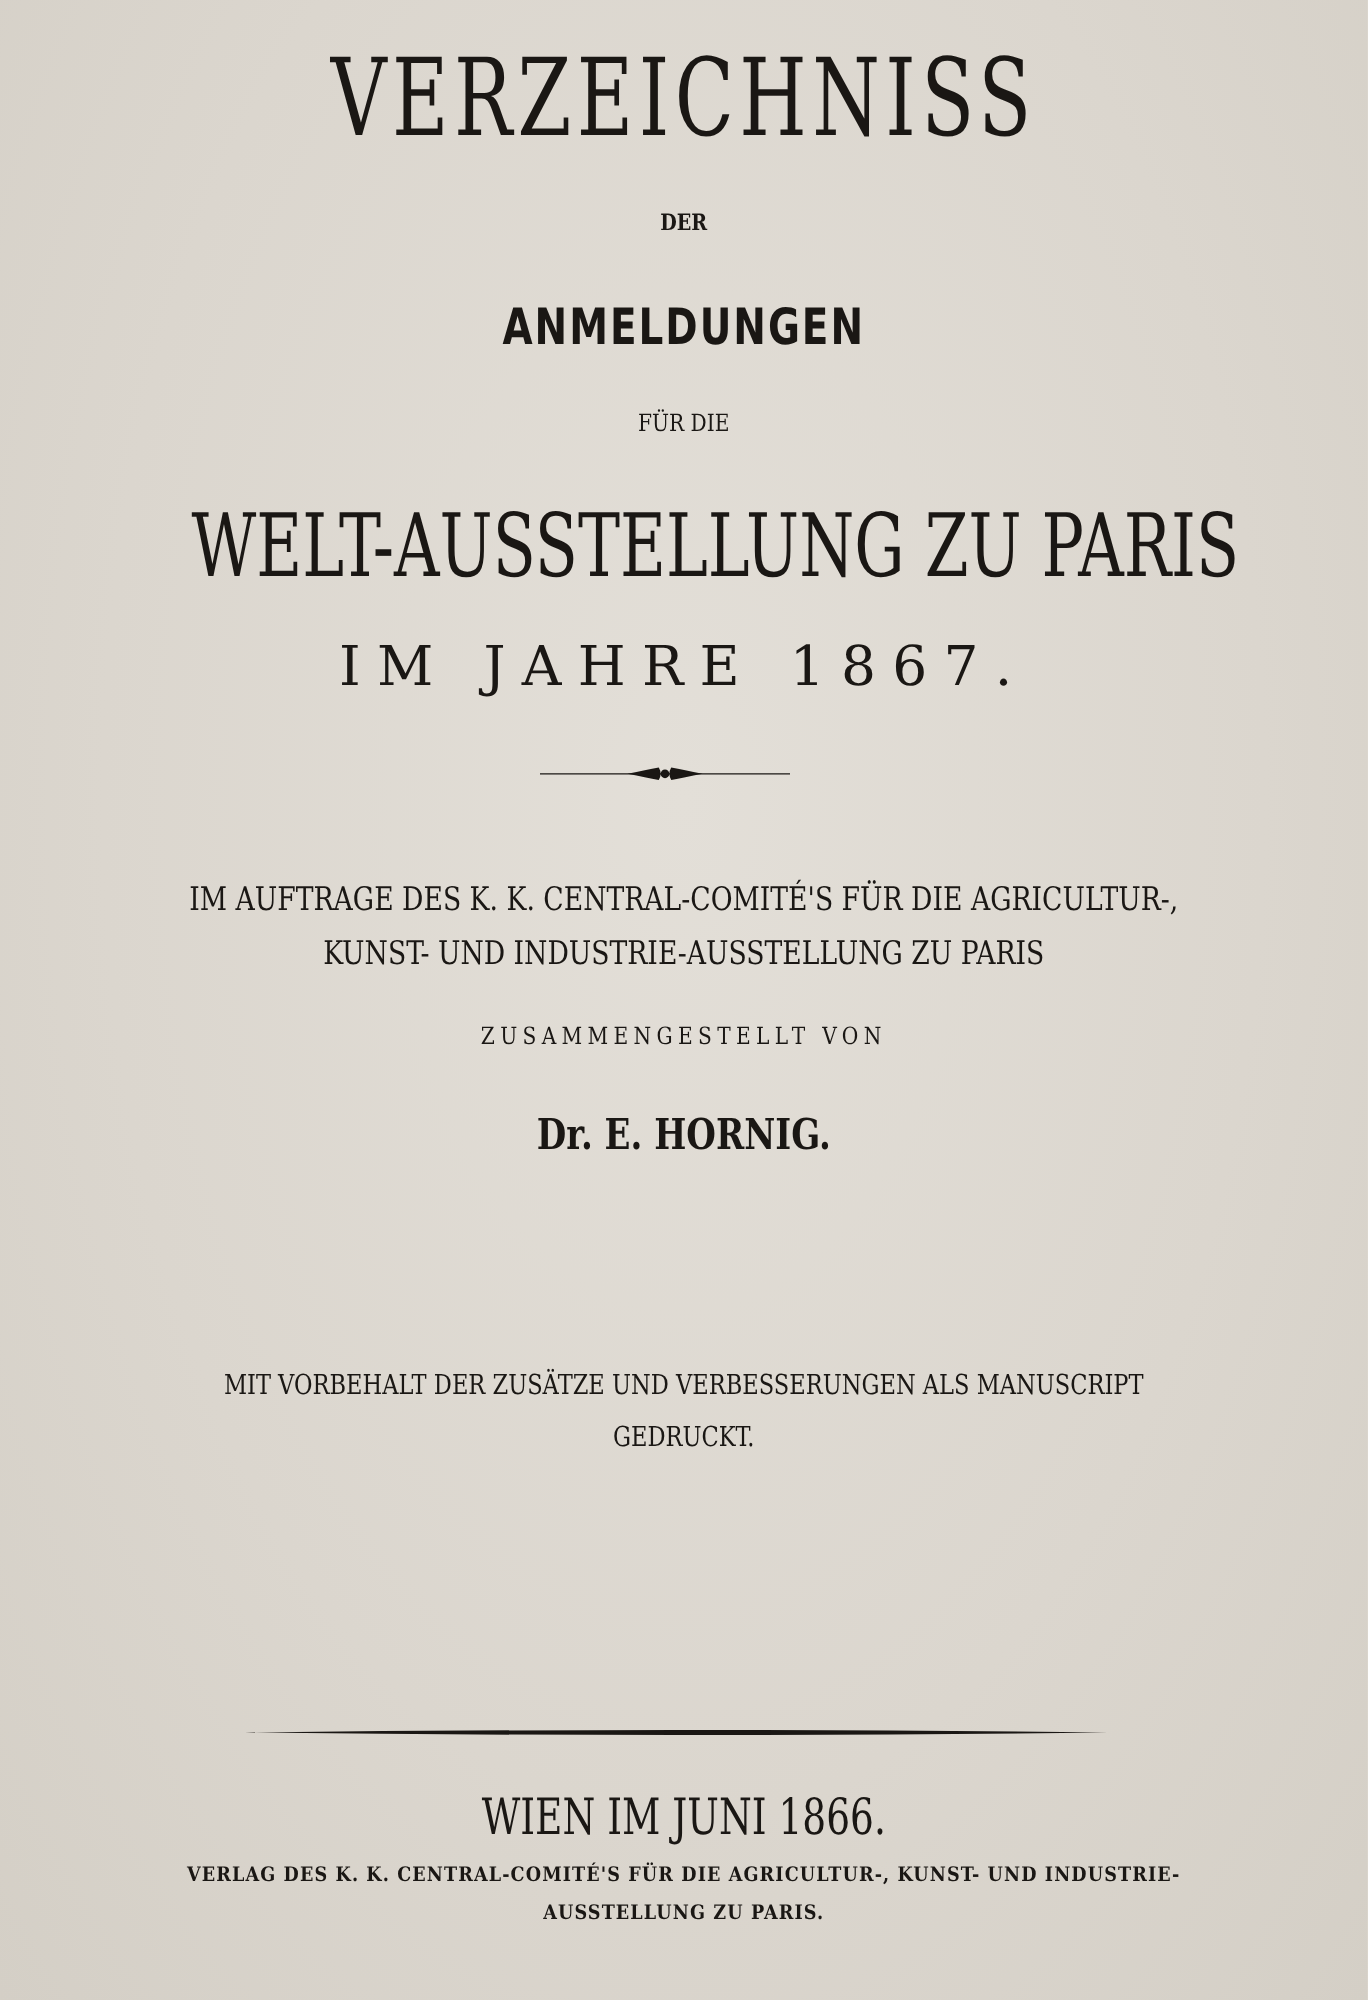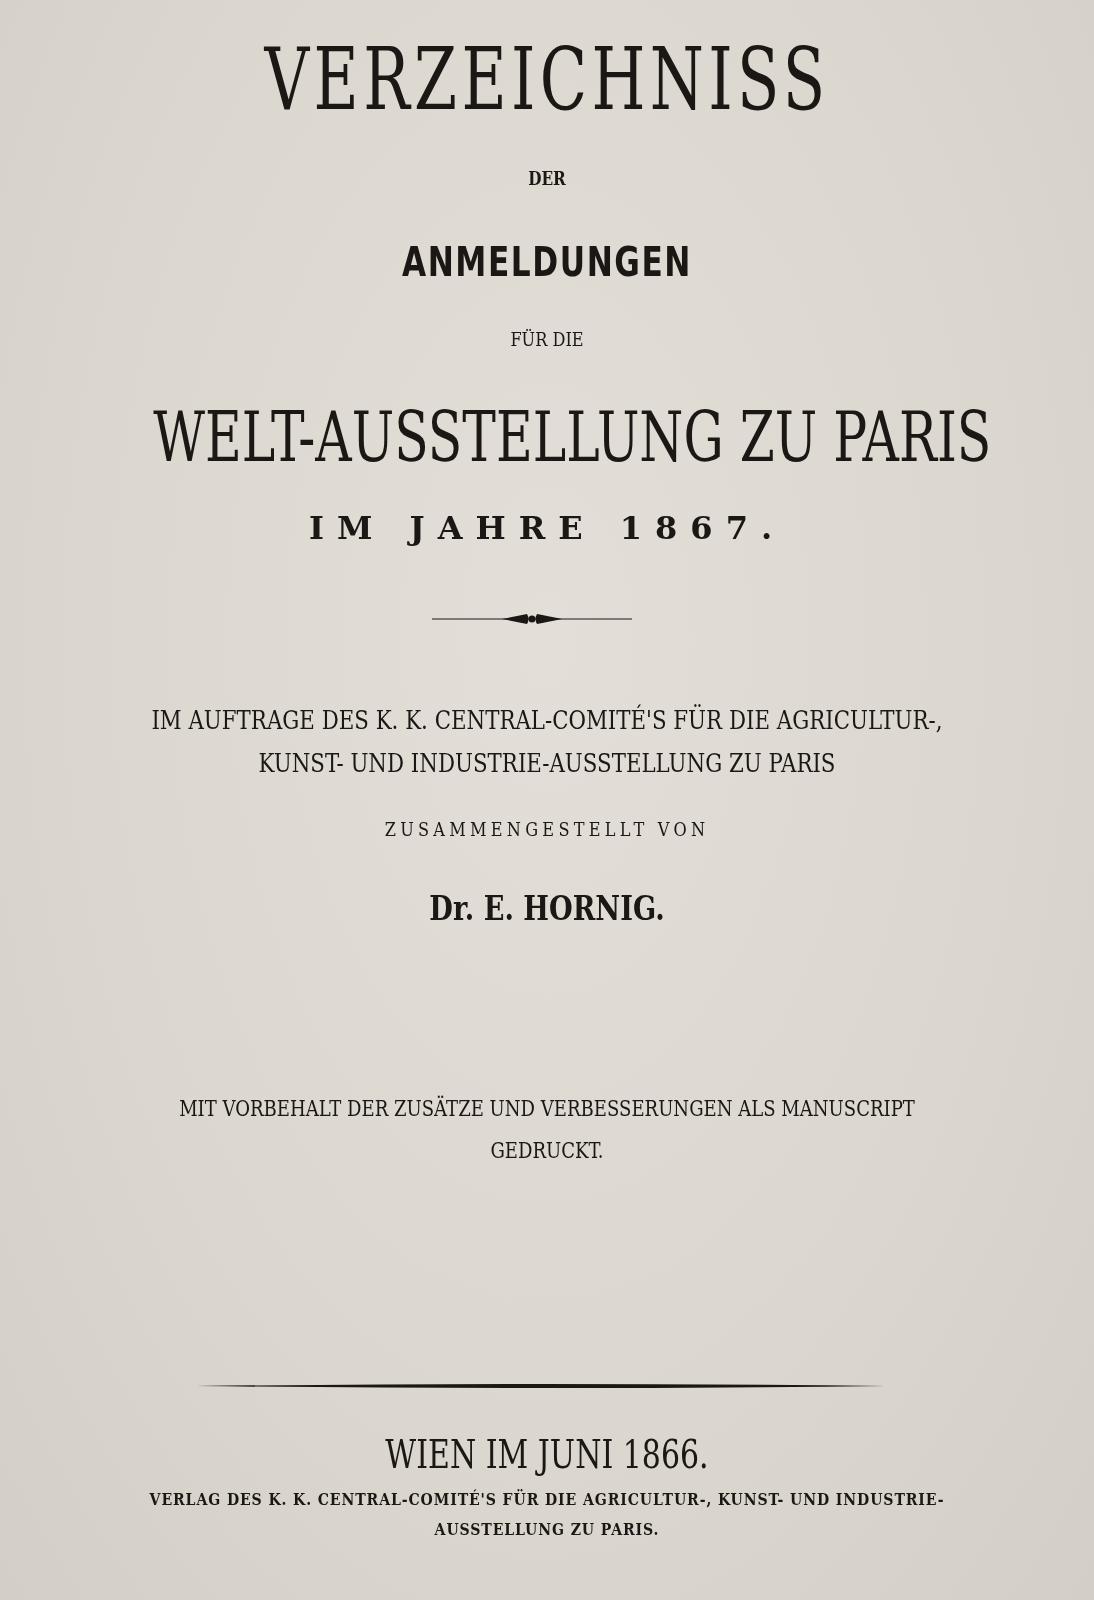--- a/index.html
+++ b/index.html
@@ -51,22 +51,22 @@
       transform: scaleX(0.85);
     }
     .welt {
       top: 402px;
       font-size: 70px;
       transform: scaleX(0.72);
       line-height: 1;
     }
     .jahre {
       top: 512px;
-      font-size: 32px;
-      font-weight: bold;
+      font-size: 44px;
+      font-weight: normal;
       letter-spacing: 13px;
       line-height: 1;
     }
     .ornament {
       position: absolute;
       left: 432px;
       top: 610px;
       width: 200px;
       height: 16px;
     }

